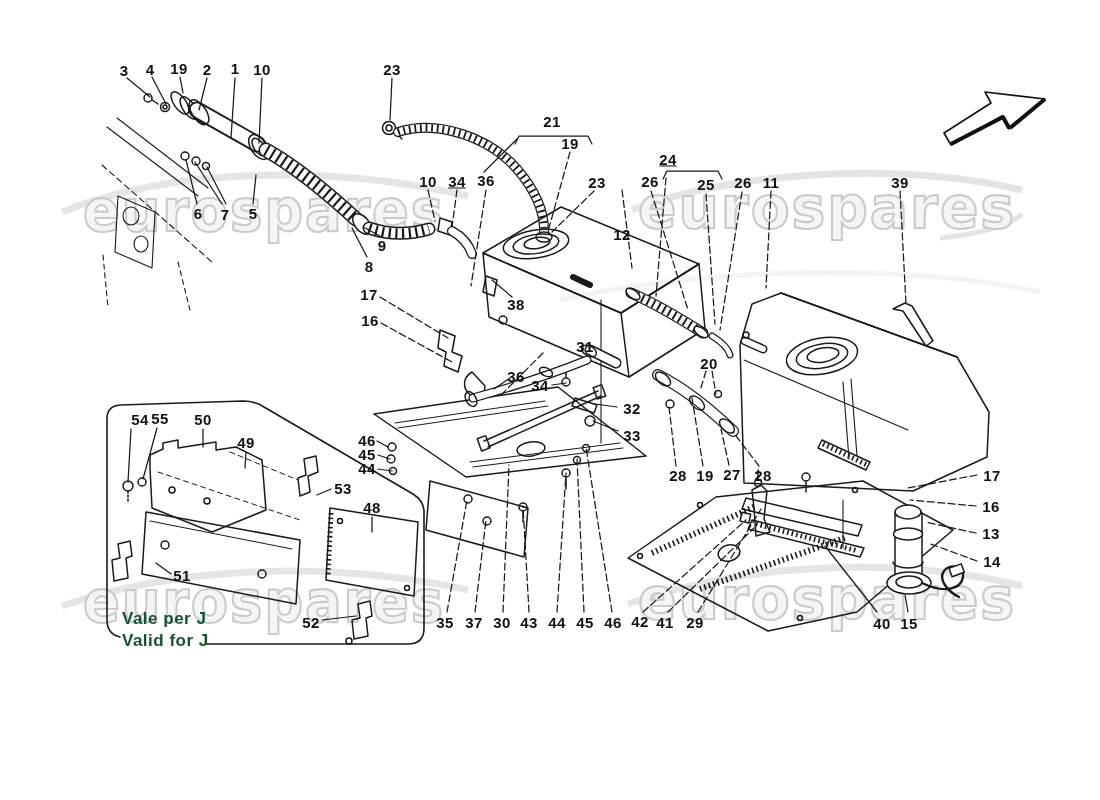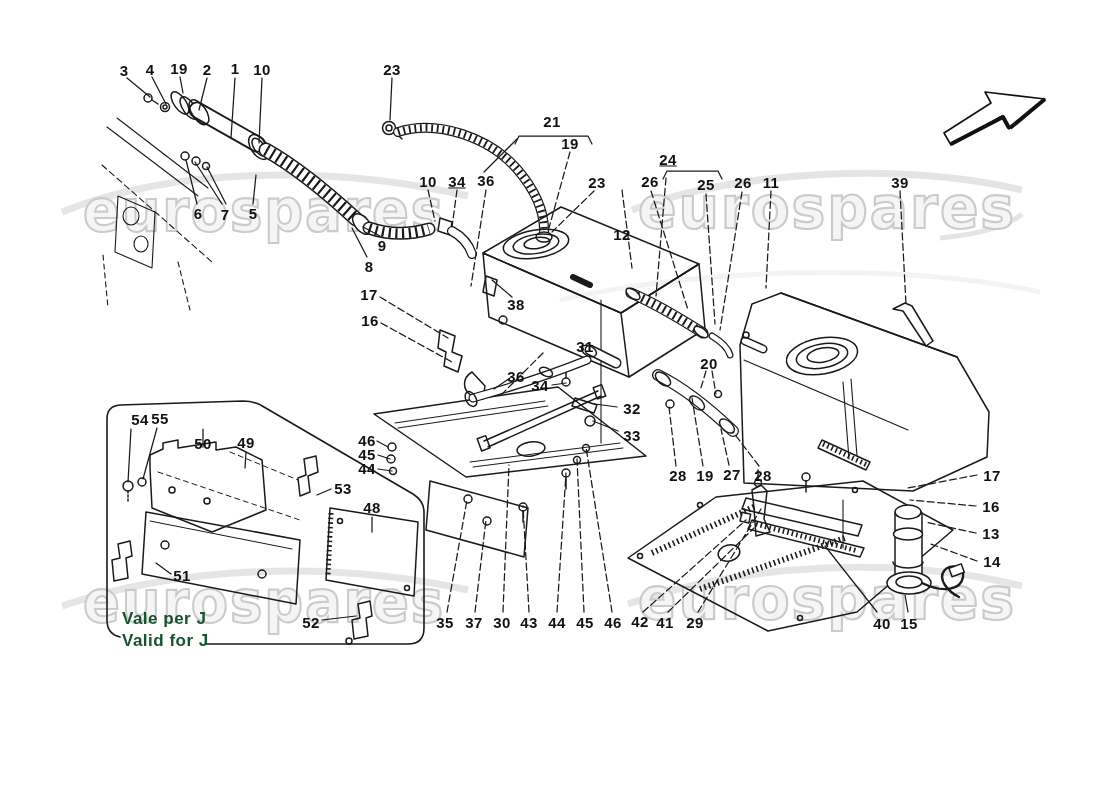--- a/index.html
+++ b/index.html
@@ -295,21 +295,21 @@
       <div class="callout" style="left: 370px; top: 320px;">16</div>
       <div class="callout" style="left: 516px; top: 304px;">38</div>
       <div class="callout" style="left: 545px; top: 346px; margin-left: 40px;">31</div>
       <div class="callout" style="left: 709px; top: 363px;">20</div>
       <div class="callout" style="left: 516px; top: 376px;">36</div>
       <div class="callout" style="left: 540px; top: 385px;">34</div>
       <div class="callout" style="left: 632px; top: 408px; text-align: right;">32</div>
       <div class="callout" style="left: 632px; top: 435px;">33</div>
       <div class="callout" style="left: 140px; top: 419px;">54</div>
       <div class="callout" style="left: 160px; top: 418px; text-align: center;">55</div>
-      <div class="callout" style="left: 203px; top: 419px; margin-top: 24px;">50</div>
+      <div class="callout" style="left: 203px; top: 419px;">50</div>
       <div class="callout" style="left: 246px; top: 442px;">49</div>
       <div class="callout" style="left: 367px; top: 440px;">46</div>
       <div class="callout" style="left: 367px; top: 454px;">45</div>
       <div class="callout" style="left: 367px; top: 468px;">44</div>
       <div class="callout" style="left: 678px; top: 475px;">28</div>
       <div class="callout" style="left: 705px; top: 475px; text-align: right;">19</div>
       <div class="callout" style="left: 732px; top: 474px;">27</div>
       <div class="callout" style="left: 763px; top: 475px;">28</div>
       <div class="callout" style="left: 992px; top: 475px;">17</div>
       <div class="callout" style="left: 343px; top: 488px;">53</div>

